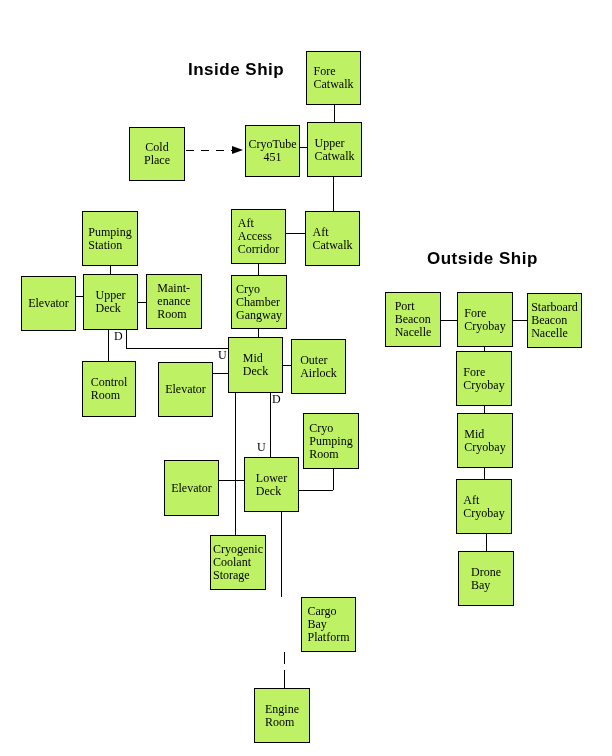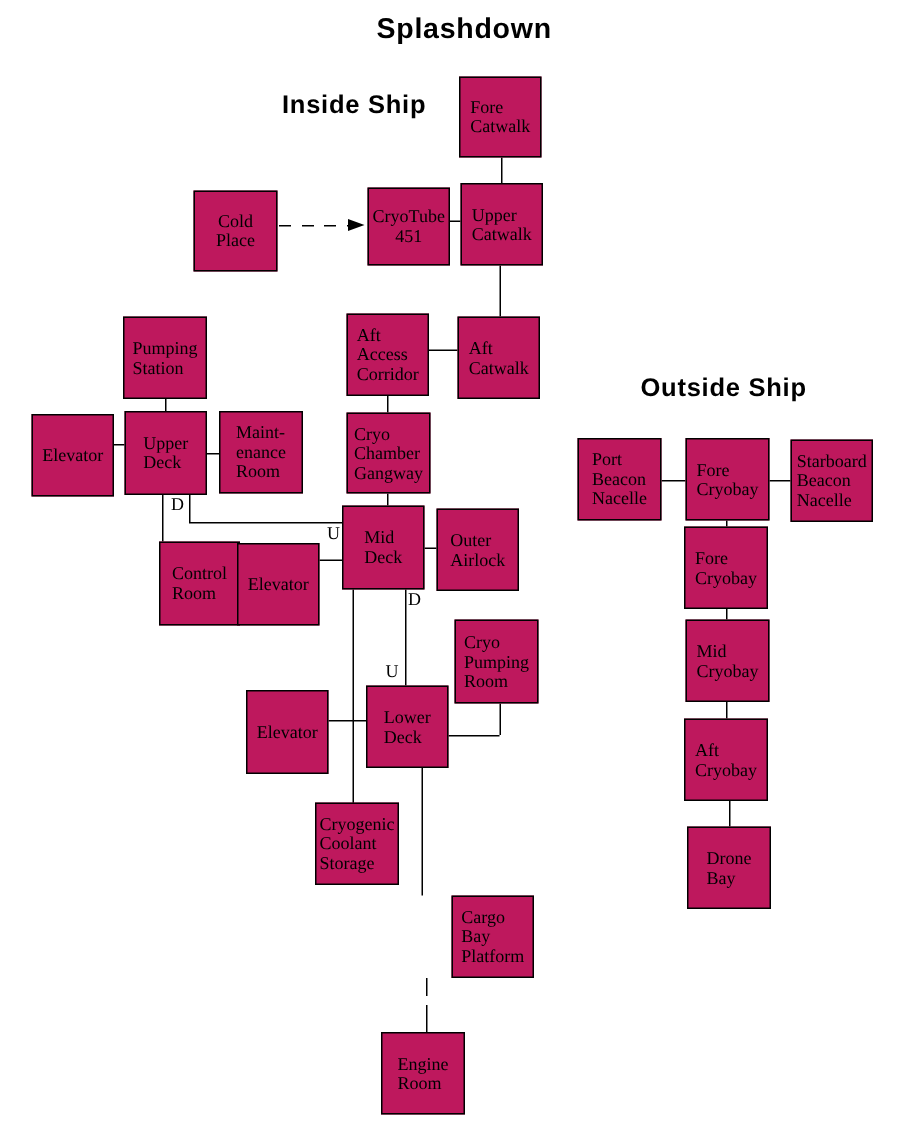--- a/index.html
+++ b/index.html
@@ -17,21 +17,21 @@
     color:#000000;
     letter-spacing:0.5px;
     white-space:nowrap;
   }
   #title-main{left:251px;top:9px;font-size:19px;}
   #label-inside{left:188px;top:60px;font-size:17px;text-align:right;}
   #label-outside{left:427px;top:249px;font-size:17px;}
   .node{
     position:absolute;
     border:1px solid #000000;
-    background:#be185d;
+    background:#bef264;
     box-sizing:border-box;
     display:flex;
     align-items:center;
     justify-content:center;
   }
   .node-label{
     font-family:"Liberation Serif",serif;
     font-size:12px;
     line-height:13px;
     color:#000000;
@@ -57,21 +57,20 @@
     width:0;height:0;
     border-top:4px solid transparent;
     border-bottom:4px solid transparent;
     border-left:11px solid #000000;
   }
 </style>
 </head>
 <body>
 
 <div class="canvas">
-  <div class="title" id="title-main">Splashdown</div>
   <div class="title" id="label-inside">Inside Ship</div>
   <div class="title" id="label-outside">Outside Ship</div>
   <div id="diagram-layer">
       <div class="edge" style="left: 334px; top: 105px; width: 1px; height: 17px;"></div>
       <div class="edge" style="left: 333px; top: 177px; width: 1px; height: 34px;"></div>
       <div class="edge" style="left: 300px; top: 147px; width: 7px; height: 1px;"></div>
       <div class="edge" style="left: 286px; top: 233px; width: 19px; height: 1px;"></div>
       <div class="edge" style="left: 258px; top: 264px; width: 1px; height: 11px;"></div>
       <div class="edge" style="left: 258px; top: 329px; width: 1px; height: 8px;"></div>
       <div class="edge" style="left: 110px; top: 266px; width: 1px; height: 8px;"></div>
@@ -137,21 +136,21 @@
       <div class="node" style="left: 146px; top: 274px; width: 56px; height: 55px;">
         <div class="node-label">Maint-
 enance
 Room</div>
       </div>
       <div class="node" style="left: 231px; top: 275px; width: 56px; height: 54px;">
         <div class="node-label">Cryo
 Chamber
 Gangway</div>
       </div>
-      <div class="node" style="left: 82px; top: 361px; width: 54px; height: 56px; margin-left: 24px;">
+      <div class="node" style="left: 82px; top: 361px; width: 54px; height: 56px;">
         <div class="node-label">Control
 Room</div>
       </div>
       <div class="node" style="left: 158px; top: 362px; width: 55px; height: 55px;">
         <div class="node-label center">Elevator</div>
       </div>
       <div class="node" style="left: 228px; top: 337px; width: 55px; height: 56px;">
         <div class="node-label">Mid
 Deck</div>
       </div>

